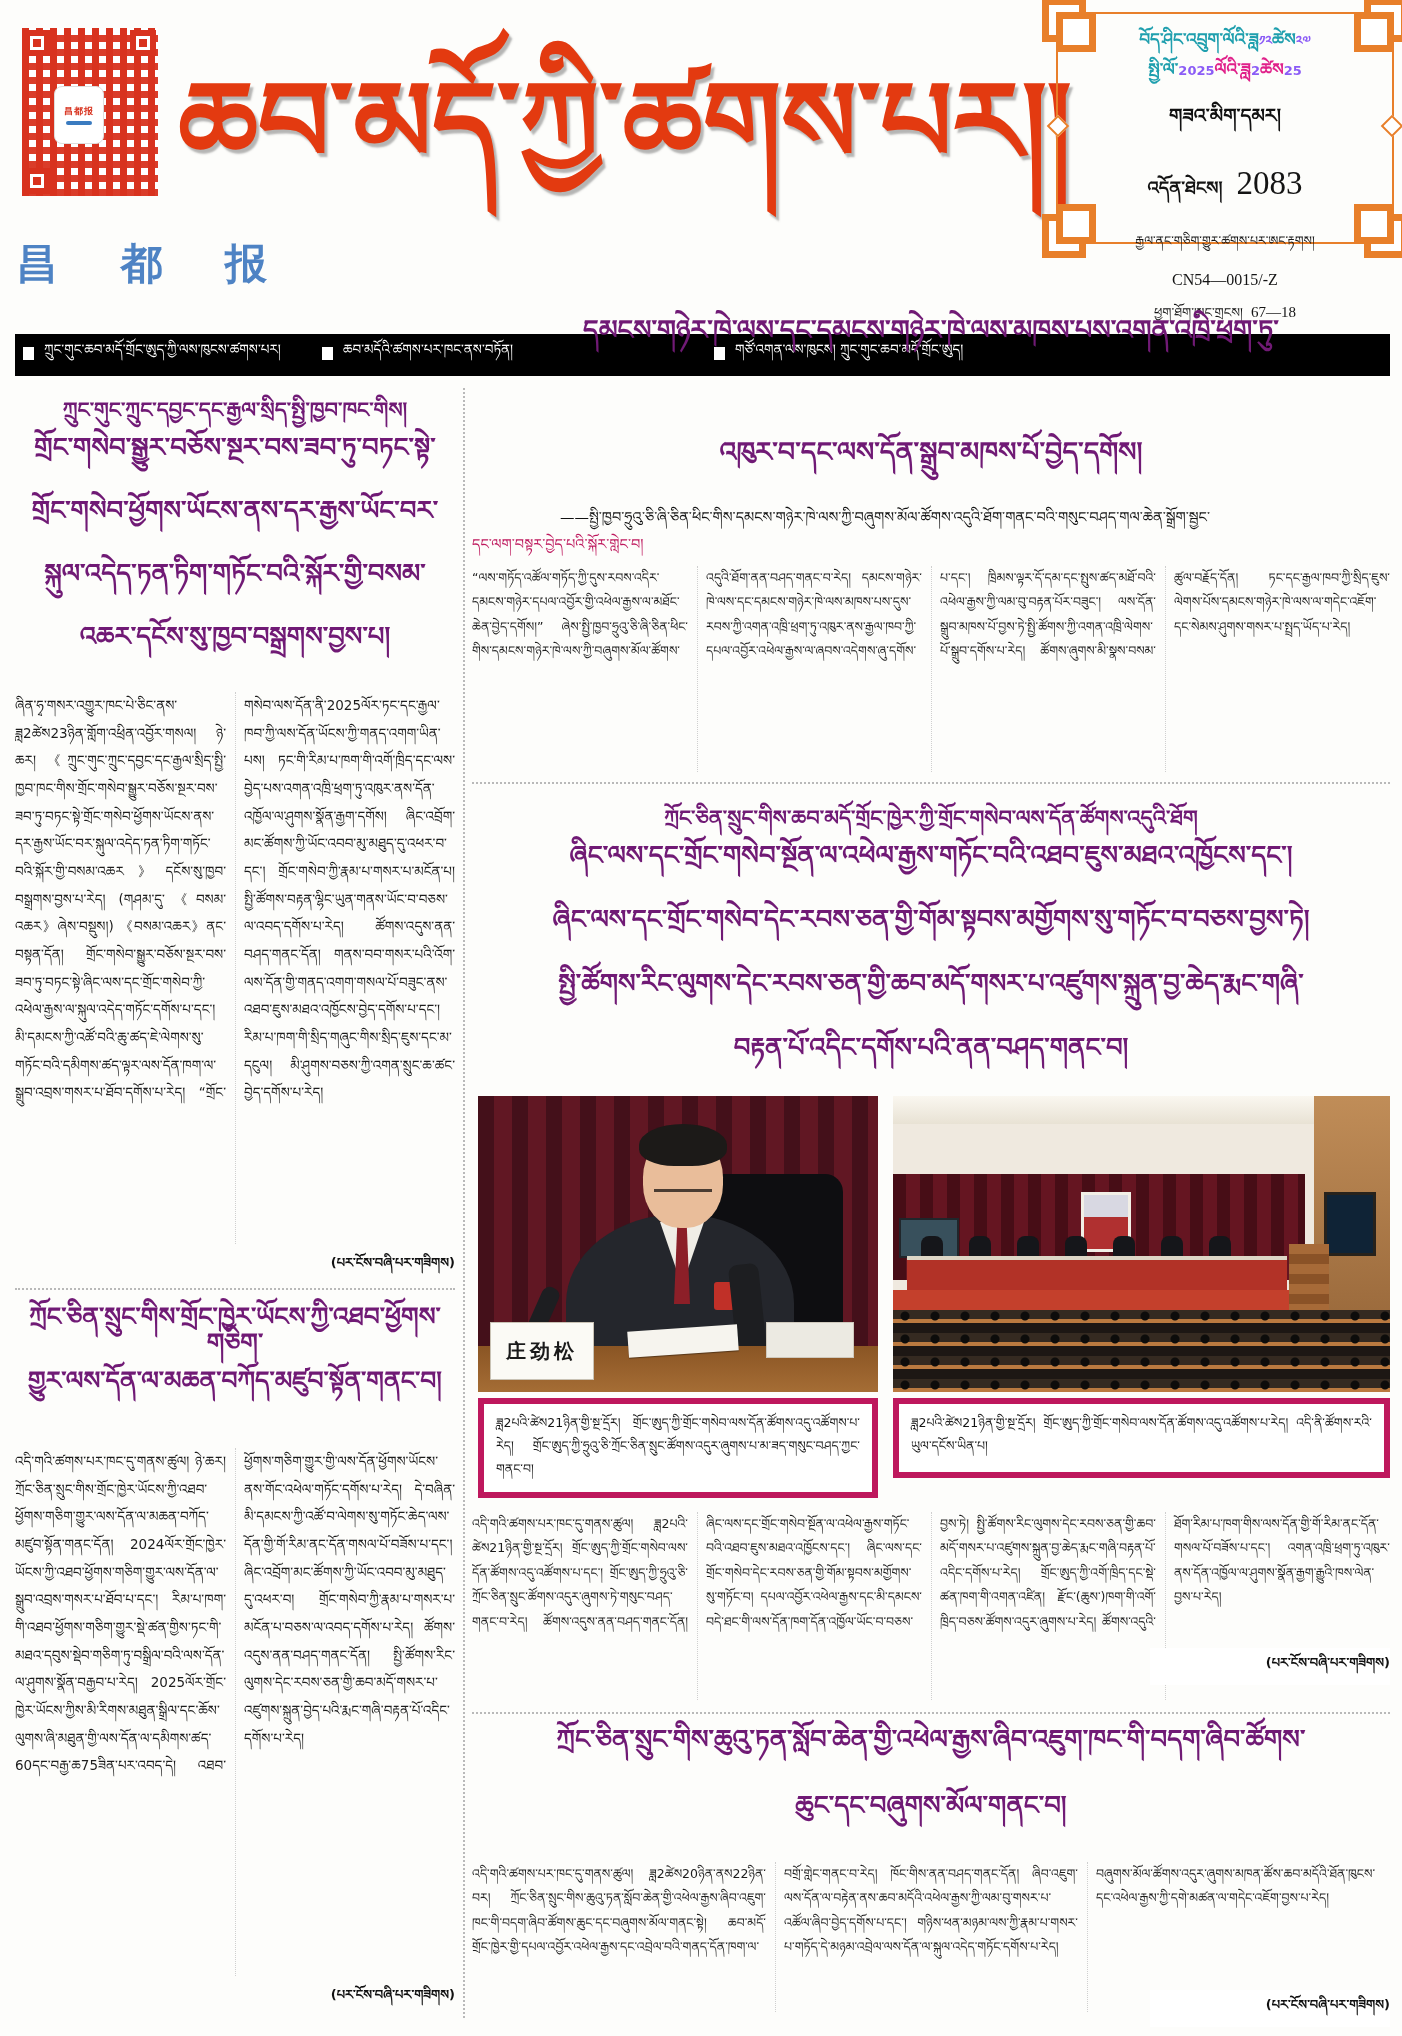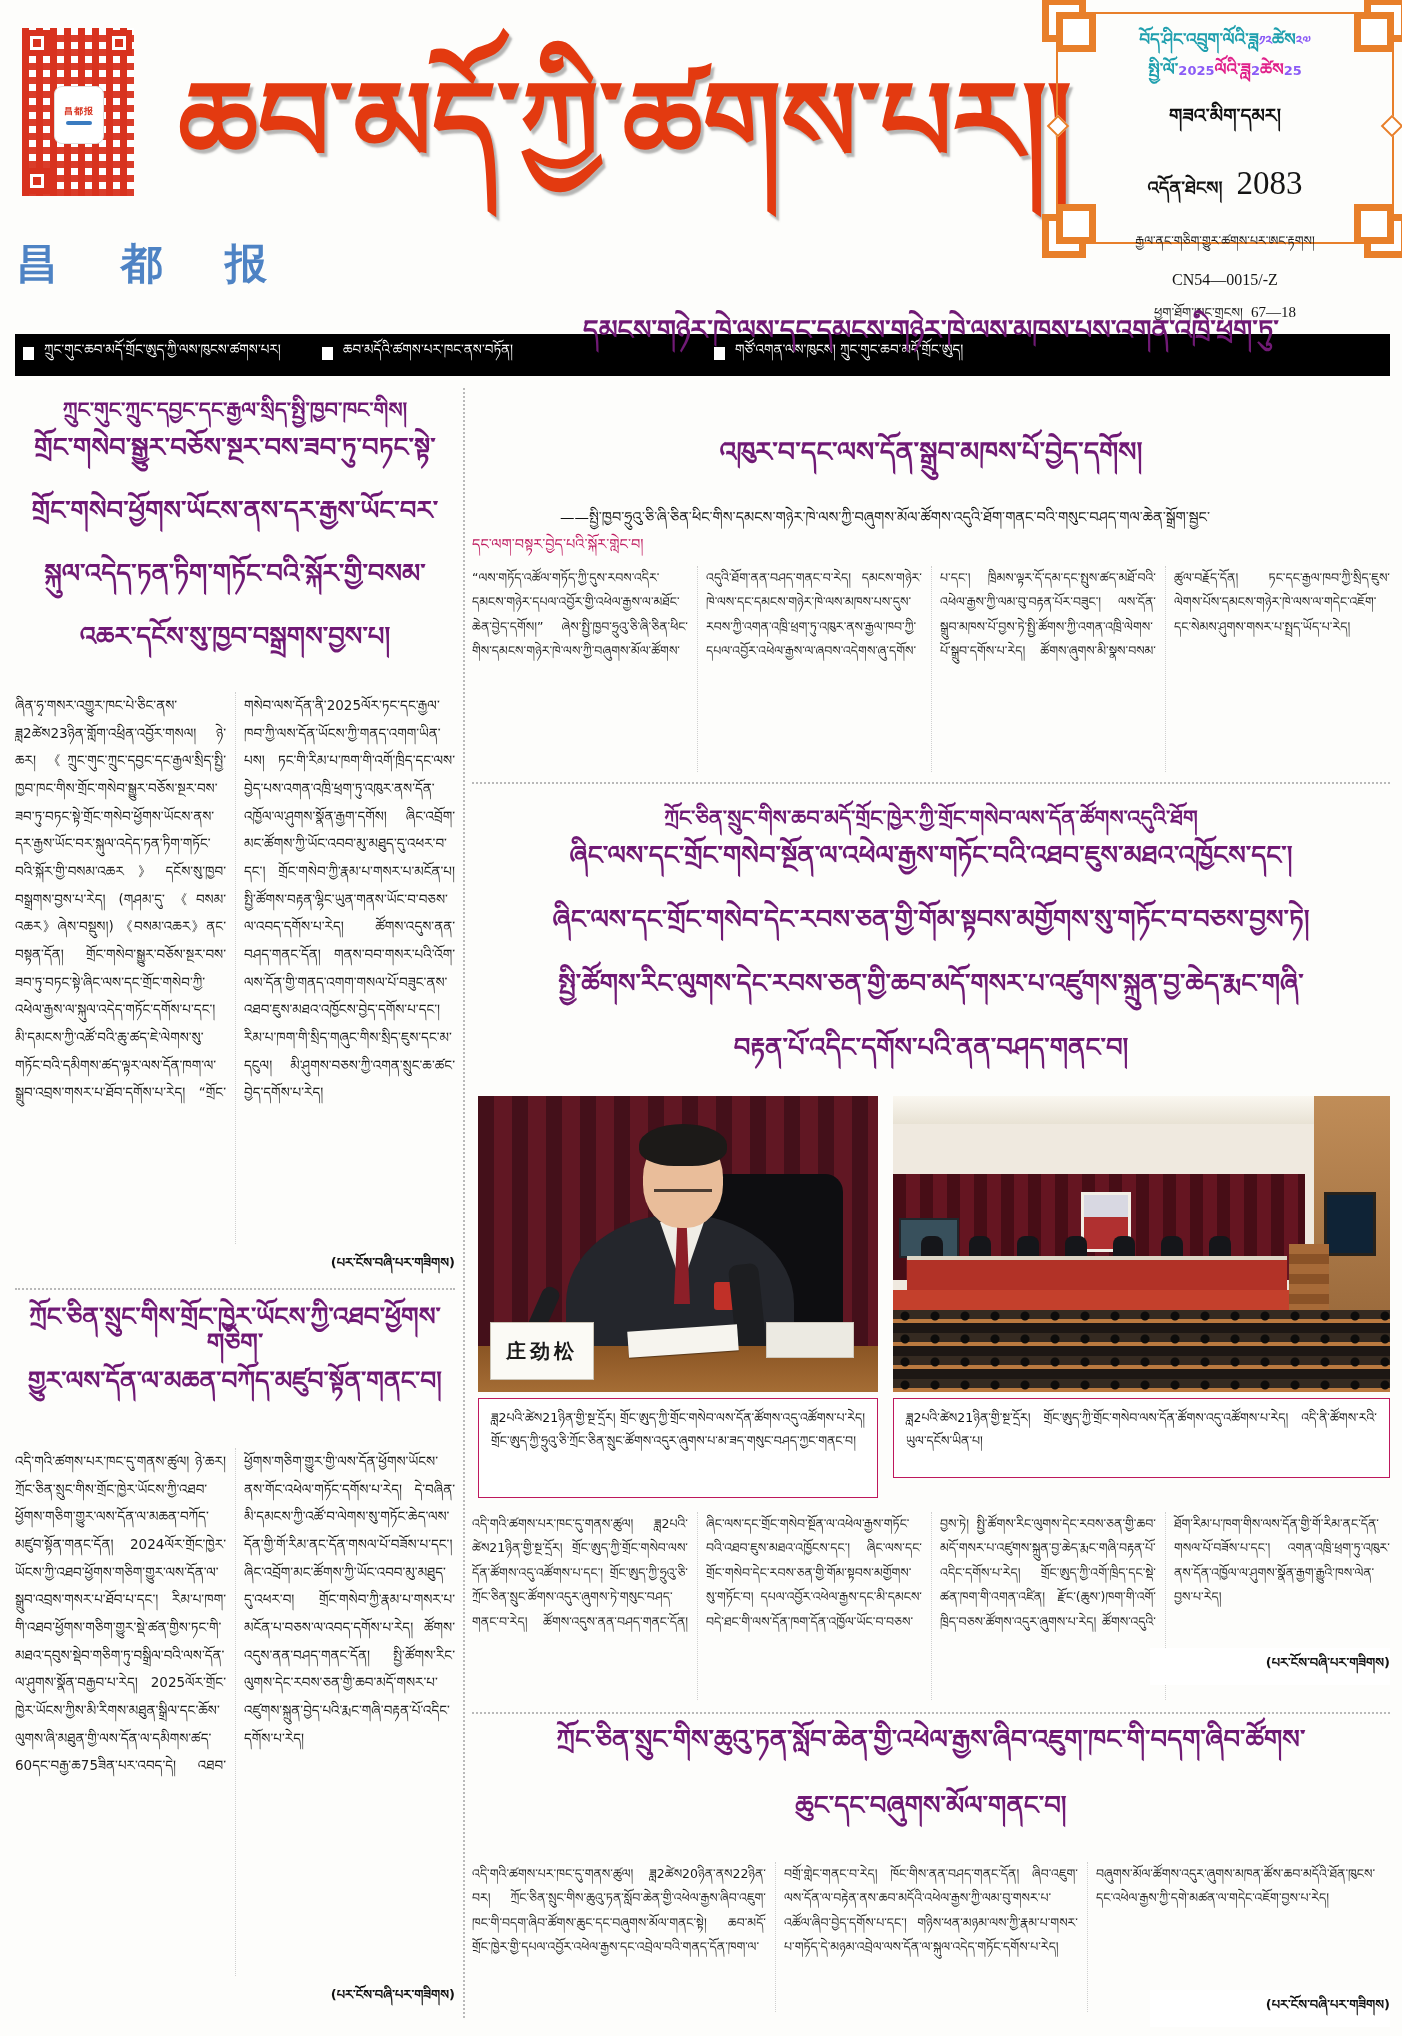--- a/index.html
+++ b/index.html
@@ -8,20 +8,21 @@
     font-family:"DejaVu Sans","Liberation Sans",sans-serif;color:#141414;
     overflow:hidden;
   }
   .abs{position:absolute;}
   
   .qr{
     left:22px;top:28px;width:112px;height:168px;
     background:
       repeating-linear-gradient(0deg,rgba(216,50,30,.95) 0 7px,rgba(255,255,255,0) 7px 14px),
       repeating-linear-gradient(90deg,#d8321e 0 7px,#ffffff 7px 14px);
+    padding-left: 24px;
   }
   .qr-corner{position:absolute;width:26px;height:26px;border:6px solid #d8321e;background:#fff;box-sizing:border-box;}
   .qr-corner::after{content:"";position:absolute;inset:3px;background:#d8321e;}
   .qr-logo{
     position:absolute;left:32px;top:58px;width:48px;height:56px;background:#fff;border-radius:8px;
     border:1px solid #ddd;display:flex;flex-direction:column;align-items:center;justify-content:center;gap:3px;
   }
   .qr-logo .zh{color:#d8321e;font-size:9px;font-weight:bold;letter-spacing:1px;font-family:"Liberation Serif",serif;}
   .qr-logo .bar{width:26px;height:4px;background:#3a7bc0;border-radius:2px;}
   .masthead{
@@ -70,21 +71,21 @@
   .headline{font-weight:bold;text-align:center;color:#701a75;}
   .body-text{
     font-size:13.5px;line-height:2.05;text-align:justify;color:#1c1c1c;
     column-gap:18px;column-rule:1px dotted #cfcfcf;overflow:hidden;
   }
   .endmark{font-size:13px;font-weight:bold;text-align:right;color:#111;}
   
   .photo{overflow:hidden;}
   .photoL{left:478px;top:1096px;width:400px;height:296px;background:repeating-linear-gradient(90deg,#44101a 0 16px,#611723 16px 34px);}
   .photoR{left:893px;top:1096px;width:497px;height:296px;background:#efe9df;}
-  .capbox{border:1px solid #be185d;box-sizing:border-box;padding:7px 12px;font-size:12.5px;line-height:1.85;text-align:justify;background:#fff;}
+  .capbox{border:6px solid #be185d;box-sizing:border-box;padding:7px 12px;font-size:12.5px;line-height:1.85;text-align:justify;background:#fff;}
   .capL{left:478px;top:1398px;width:400px;height:100px;}
   .capR{left:893px;top:1398px;width:497px;height:80px;}
   
   .pl-chair{position:absolute;left:215px;top:78px;width:150px;height:200px;background:#0e0e11;border-radius:18px;}
   .pl-suit{position:absolute;left:88px;top:118px;width:228px;height:140px;background:#24262c;border-radius:55% 55% 6px 6px / 70% 70% 6px 6px;}
   .pl-shirt{position:absolute;left:182px;top:126px;width:44px;height:64px;background:#f0ede6;clip-path:polygon(0 0,100% 0,50% 100%);}
   .pl-tie{position:absolute;left:196px;top:130px;width:16px;height:78px;background:#8c1f28;clip-path:polygon(20% 0,80% 0,100% 100%,0 100%);}
   .pl-head{position:absolute;left:165px;top:38px;width:80px;height:94px;background:#e9bd9a;border-radius:46%;}
   .pl-hair{position:absolute;left:161px;top:28px;width:88px;height:42px;background:#1c1a18;border-radius:50% 50% 40% 40%;}
   .pl-glasses{position:absolute;left:176px;top:80px;width:58px;height:13px;border-bottom:3px solid #4a3c32;}

